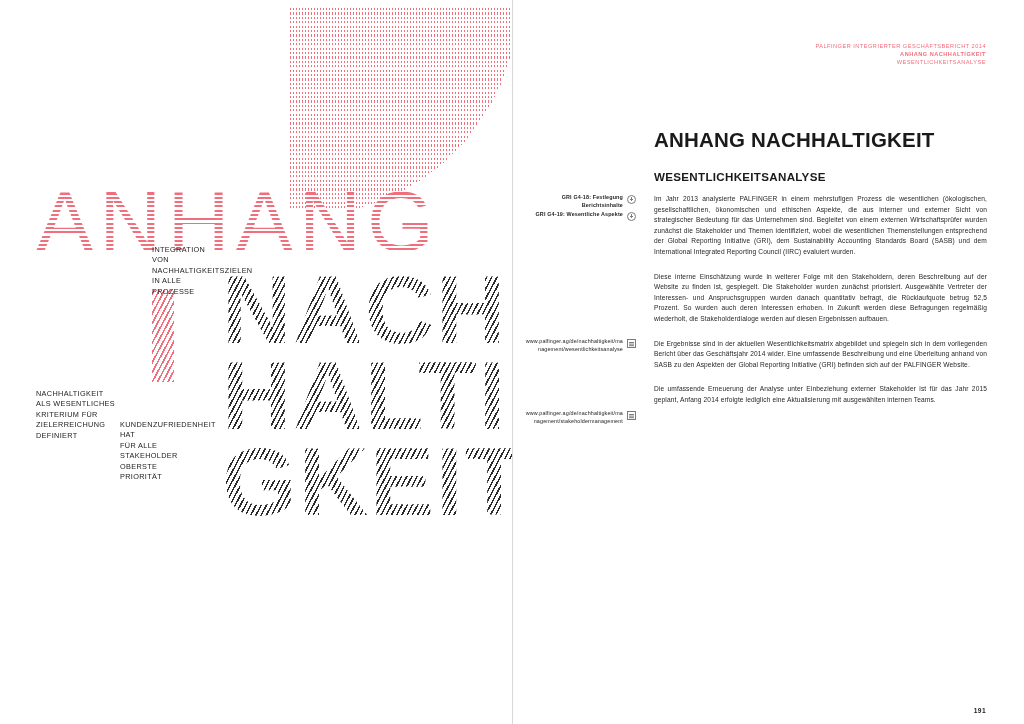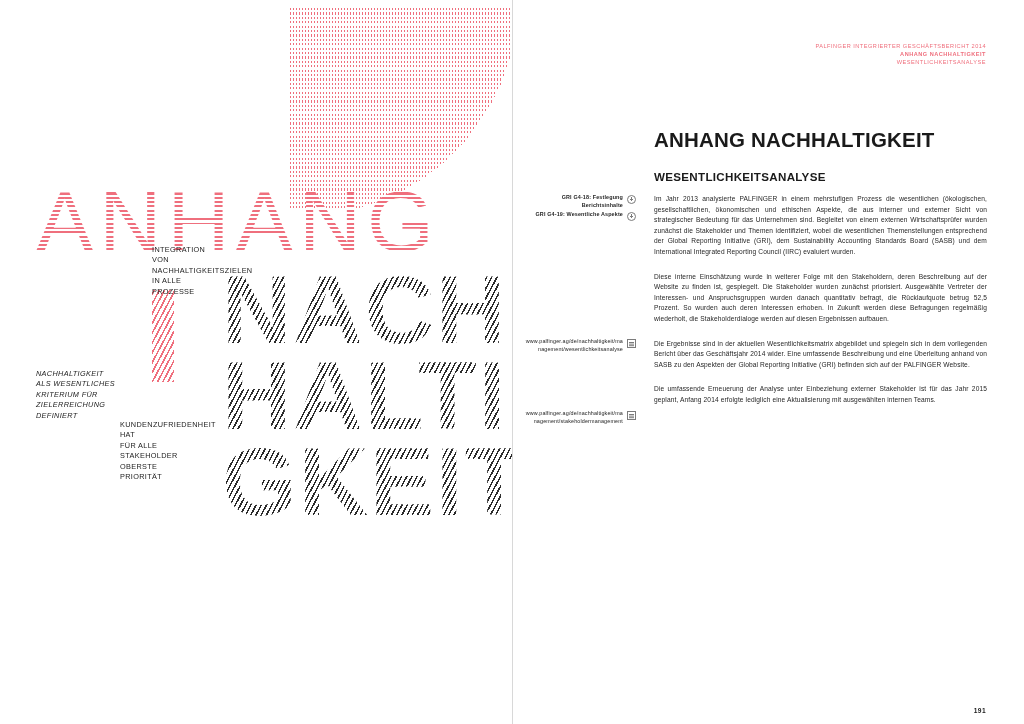--- a/index.html
+++ b/index.html
@@ -126,21 +126,21 @@
   .caption {
     position: absolute;
     font-size: 7.3px;
     line-height: 10.4px;
     letter-spacing: 0.35px;
     color: #222;
     text-transform: uppercase;
     font-weight: 400;
   }
   .cap-1 { left: 152px; top: 245px; width: 120px; }
-  .cap-2 { left: 36px;  top: 369px; width: 110px; font-style: italic; }
+  .cap-2 { left: 36px;  top: 389px; width: 110px; }
   .cap-3 { left: 120px; top: 420px; width: 120px; }
 
   
   .right-page {
     position: absolute;
     left: 512px; top: 16px;
     width: 512px; height: 724px;
     overflow: hidden;
   }
   .run-head {

